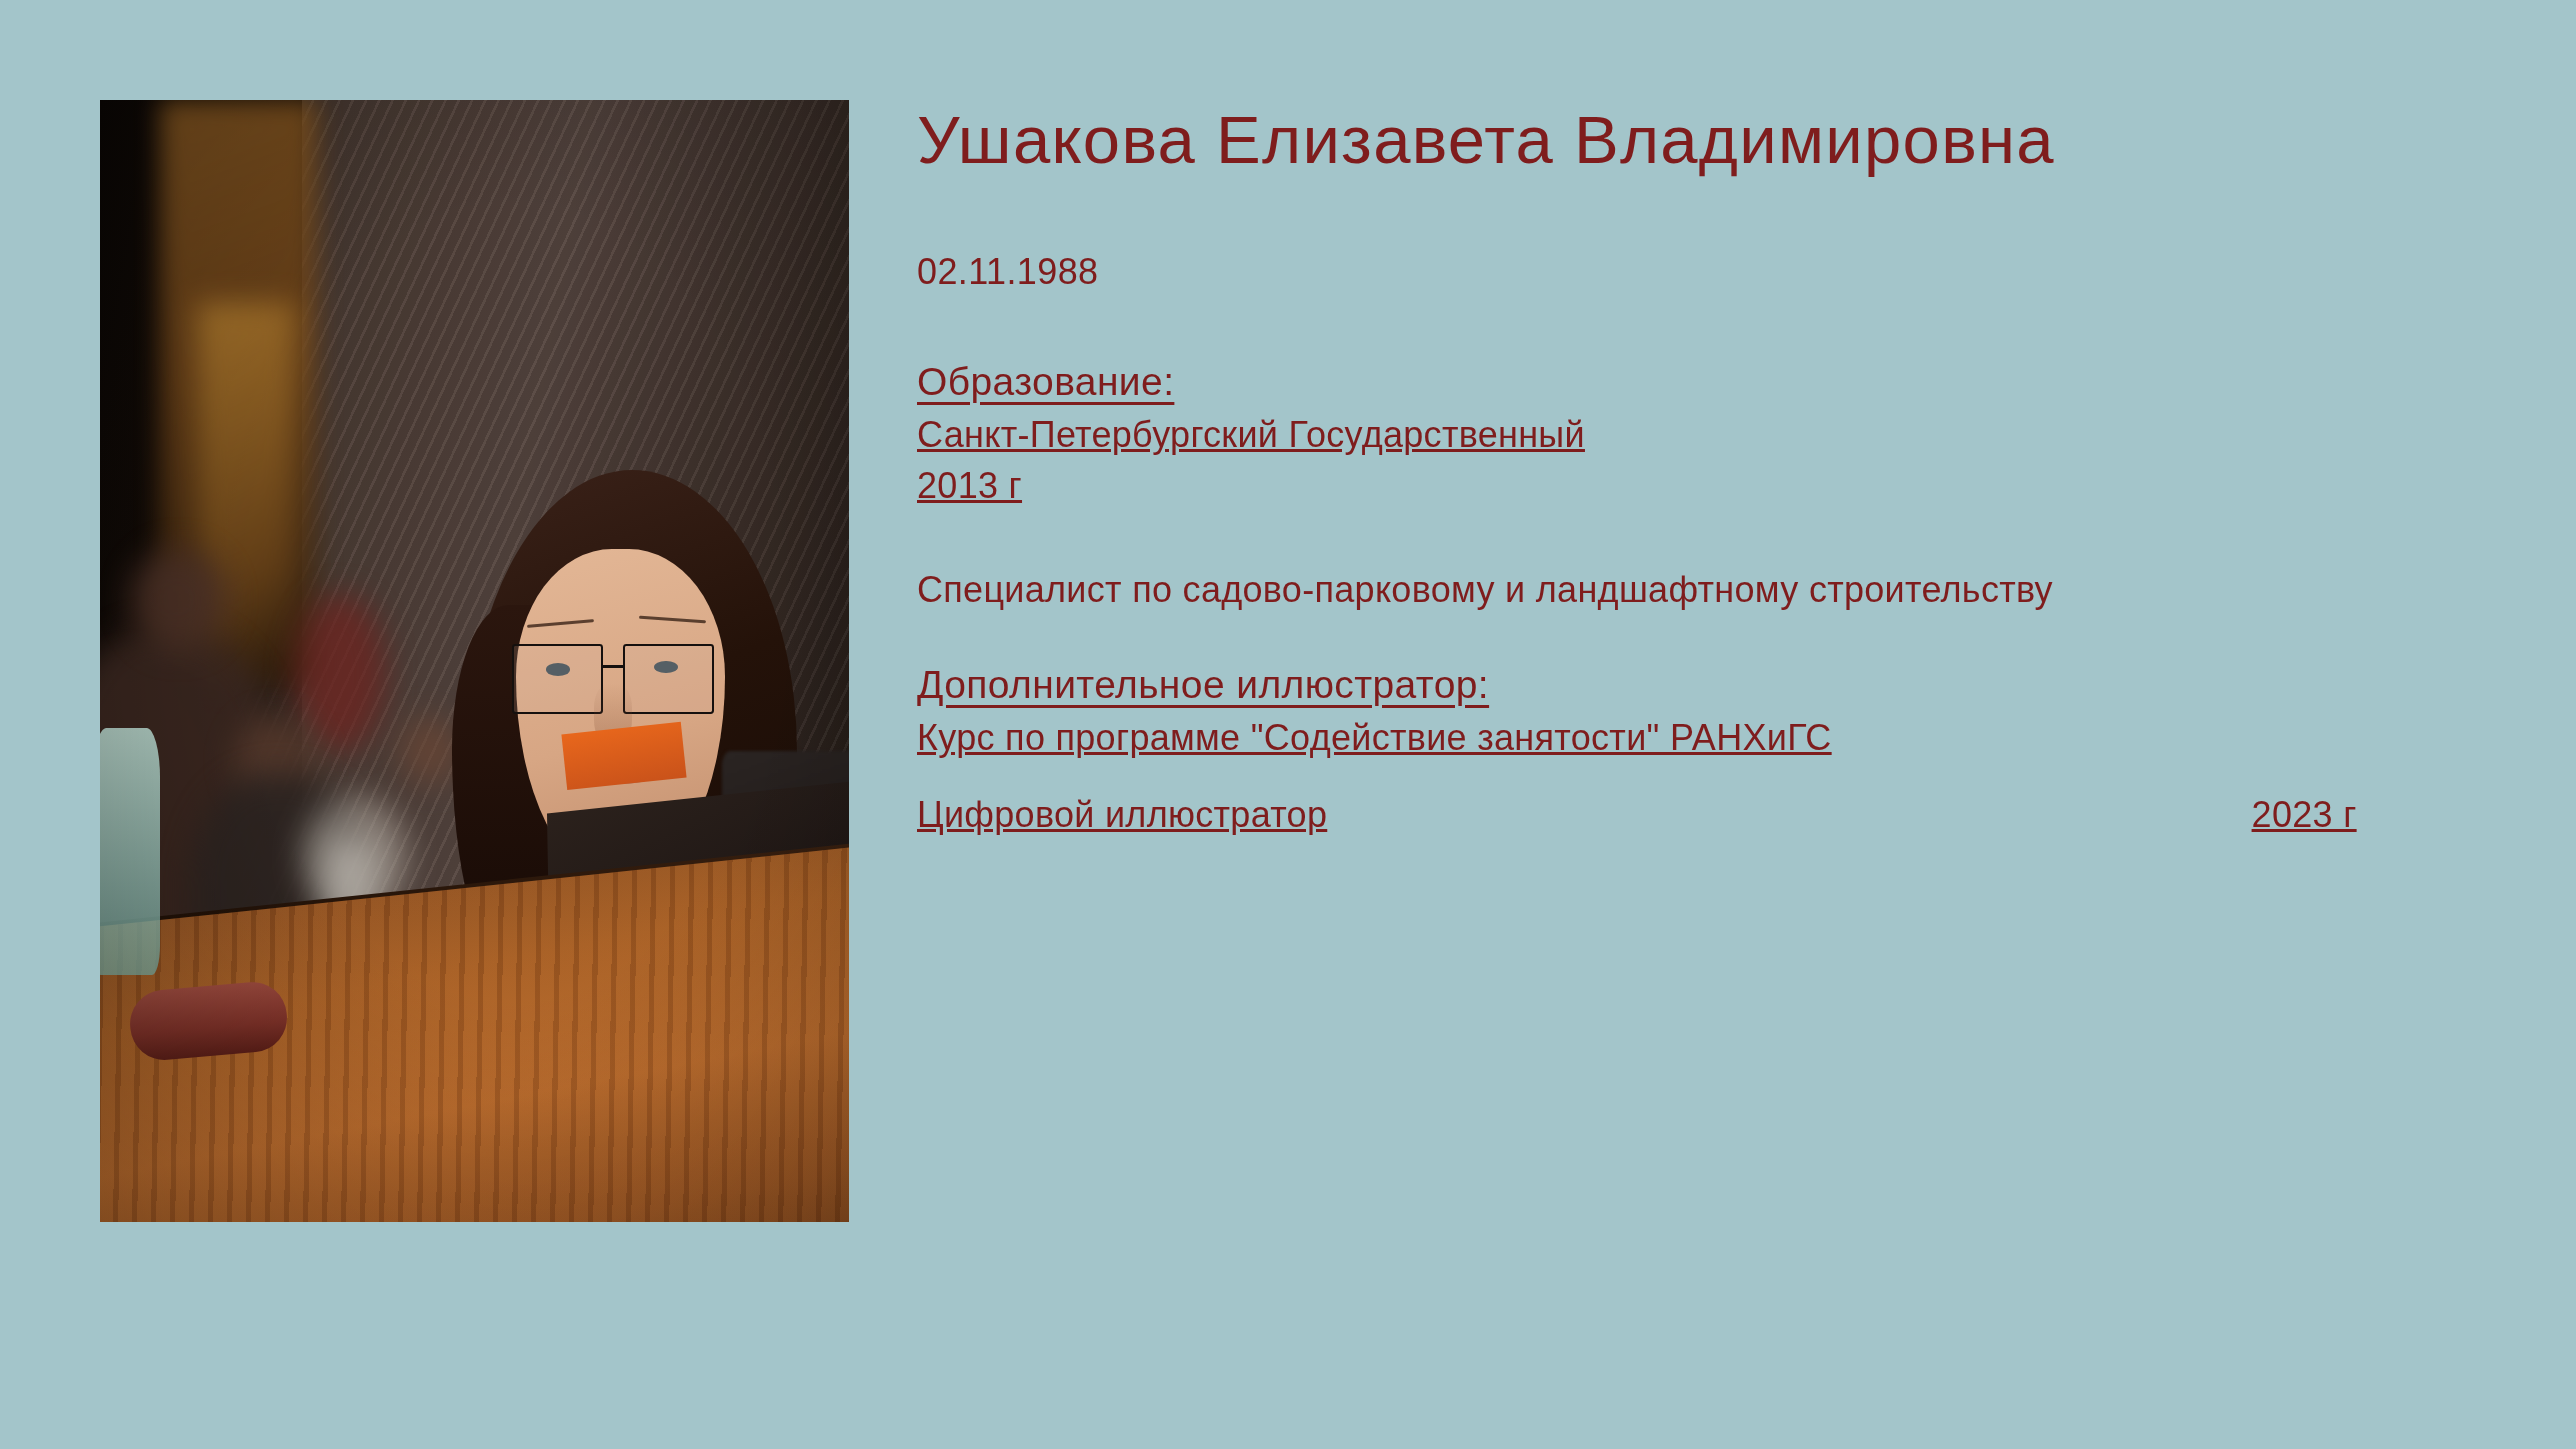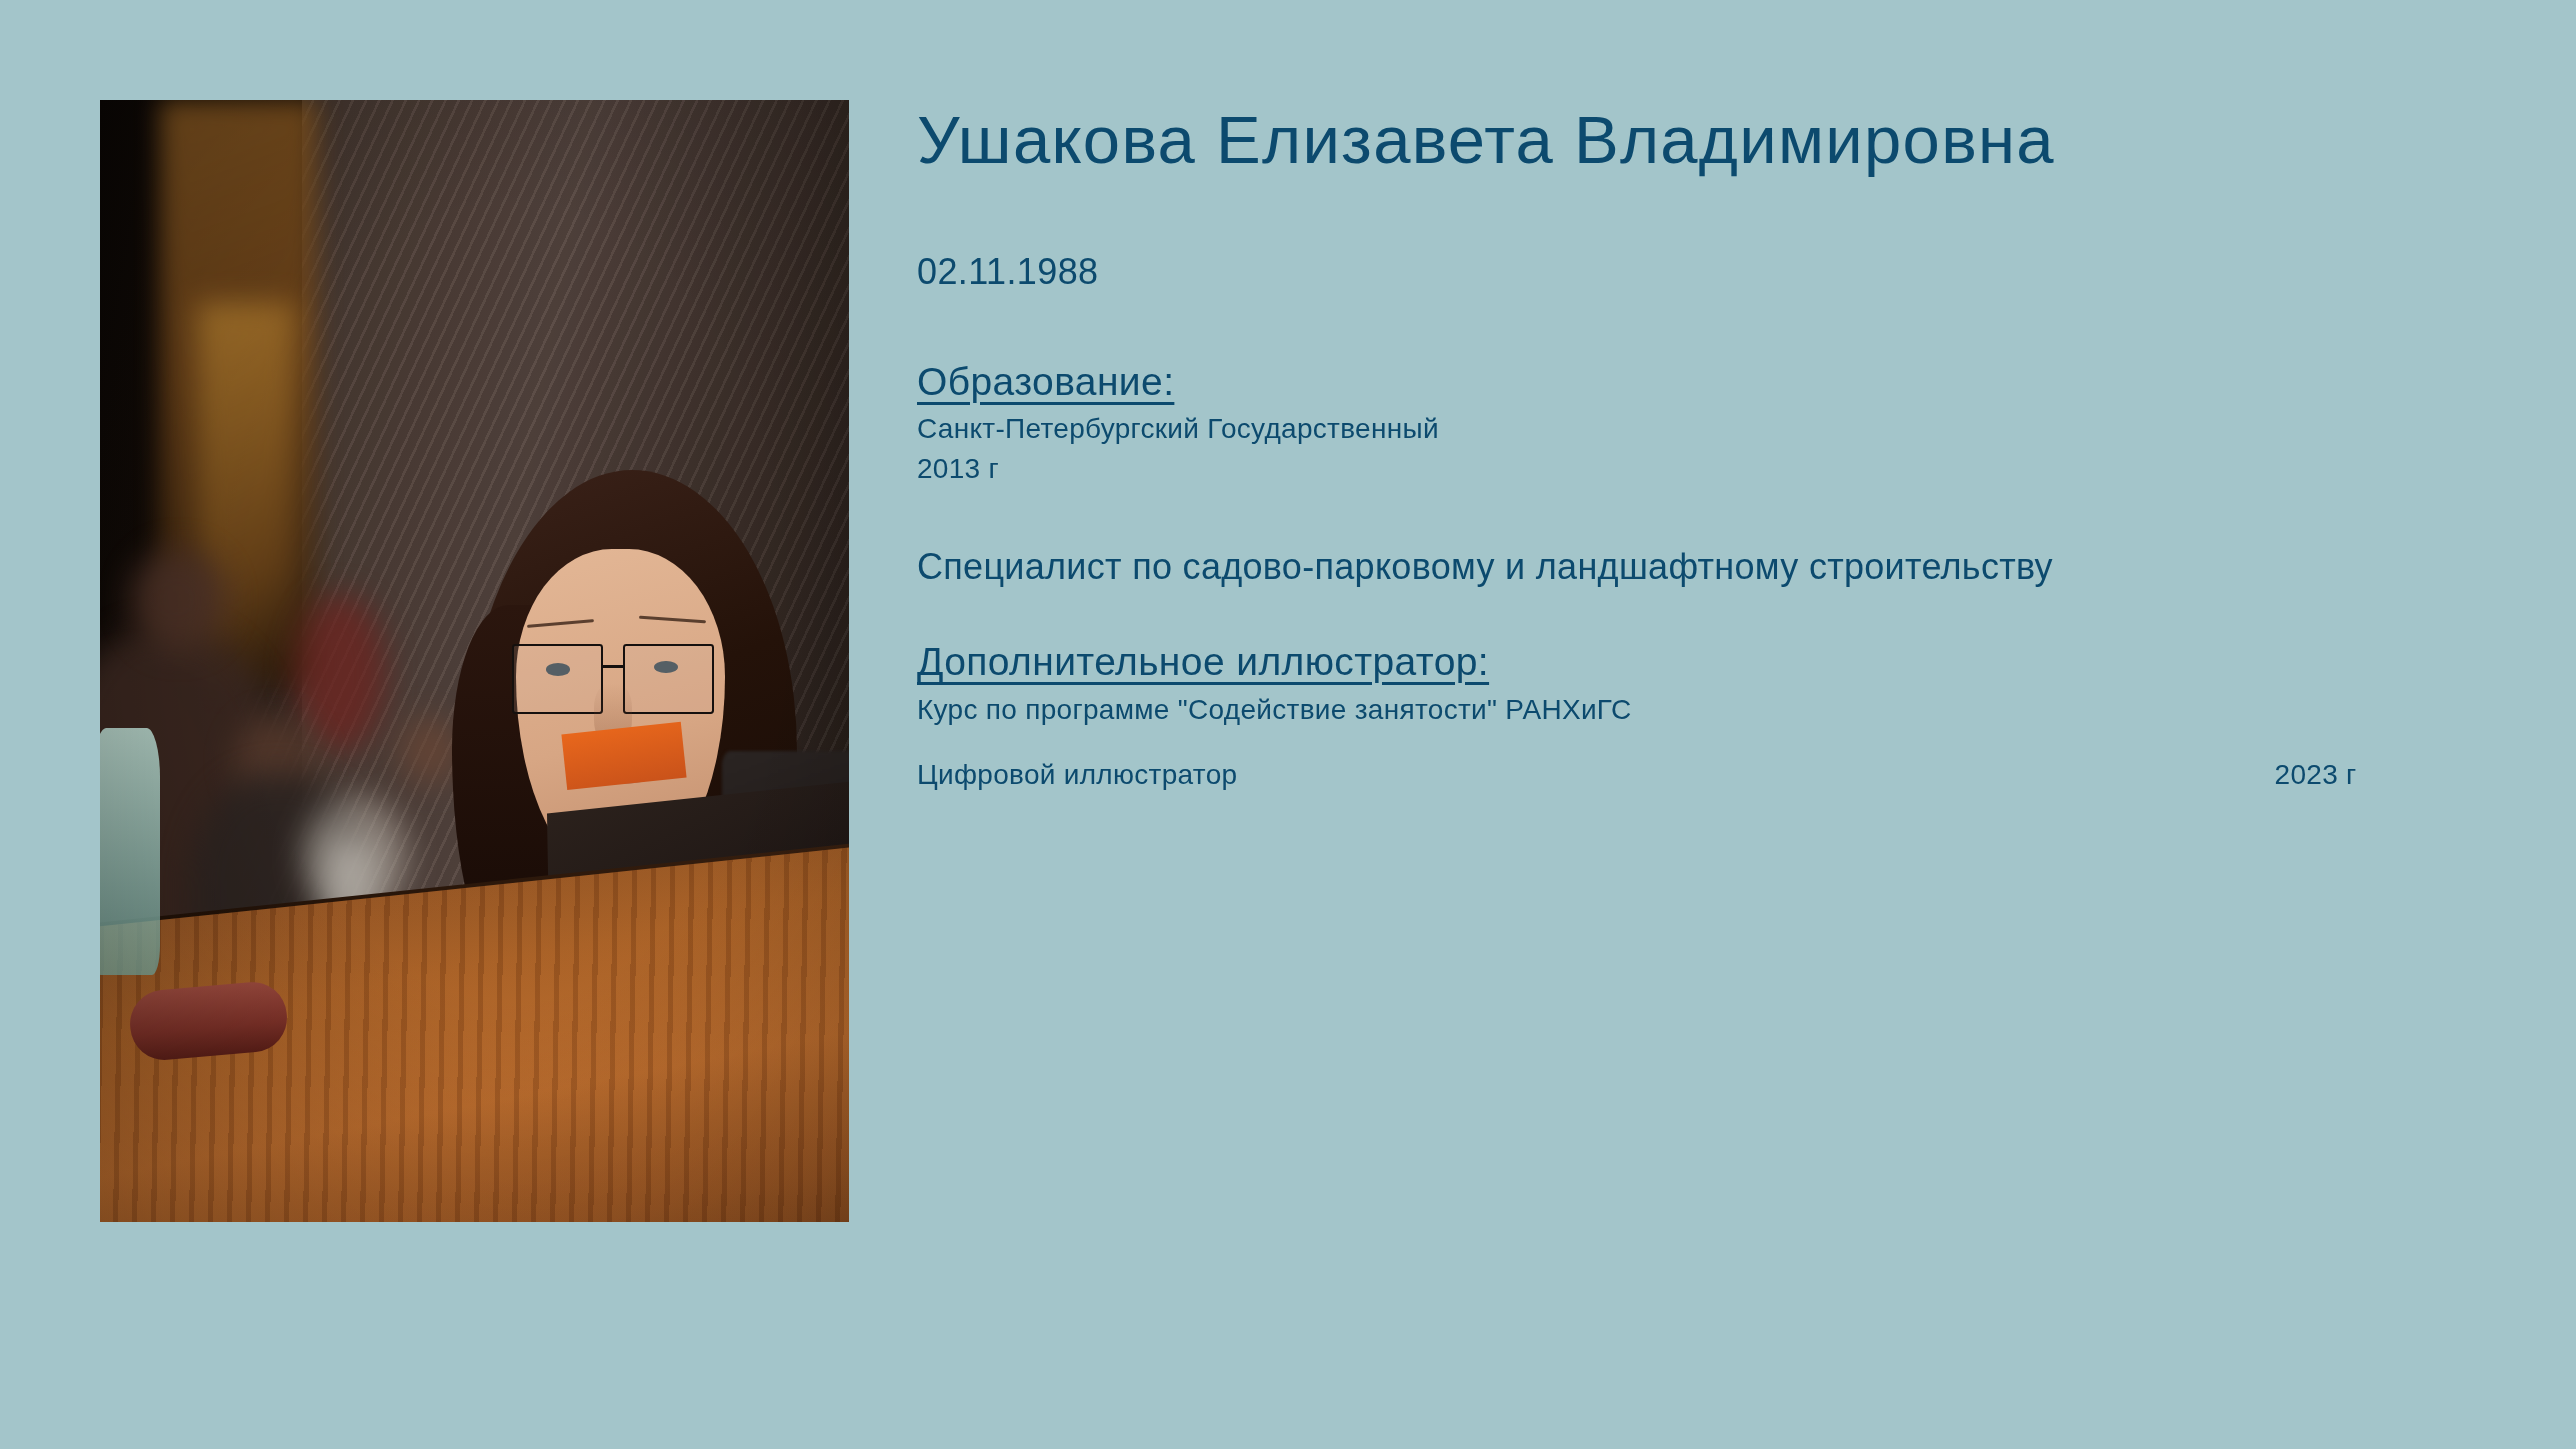--- a/index.html
+++ b/index.html
@@ -278,21 +278,21 @@
     background: radial-gradient(ellipse at 55% 45%,
       rgba(0,0,0,0) 45%, rgba(0,0,0,0.28) 100%);
   }
 
   
   .text-col {
     position: absolute;
     left: 917px;
     top: 103px;
     width: 1443px;
-    color: #0c4a6e;
+    color: #7f1d1d;
   }
   .name {
     font-size: 67px;
     font-weight: 300;
     letter-spacing: 1.3px;
     line-height: 1.1;
     margin: 0 0 74px 0;
     white-space: nowrap;
   }
   .birthdate {
@@ -307,24 +307,25 @@
     letter-spacing: 0.4px;
     text-decoration: underline;
     text-underline-offset: 6.9px;
     text-decoration-thickness: 2.6px;
     margin: 0 0 5.2px 0;
   }
   .line-row {
     display: flex;
     justify-content: space-between;
     align-items: flex-start;
-    font-size: 28px;
+    font-size: 36px;
     font-weight: 300;
     letter-spacing: 0.3px;
     line-height: 1.42;
+    text-decoration: underline;
   }
   .line-row .txt { white-space: nowrap; }
   .line-row .year { white-space: nowrap; padding-right: 3.4px; }
   .para {
     font-size: 36px;
     font-weight: 300;
     letter-spacing: 0.3px;
     line-height: 1.42;
     margin: 0;
     max-width: 1202px;

